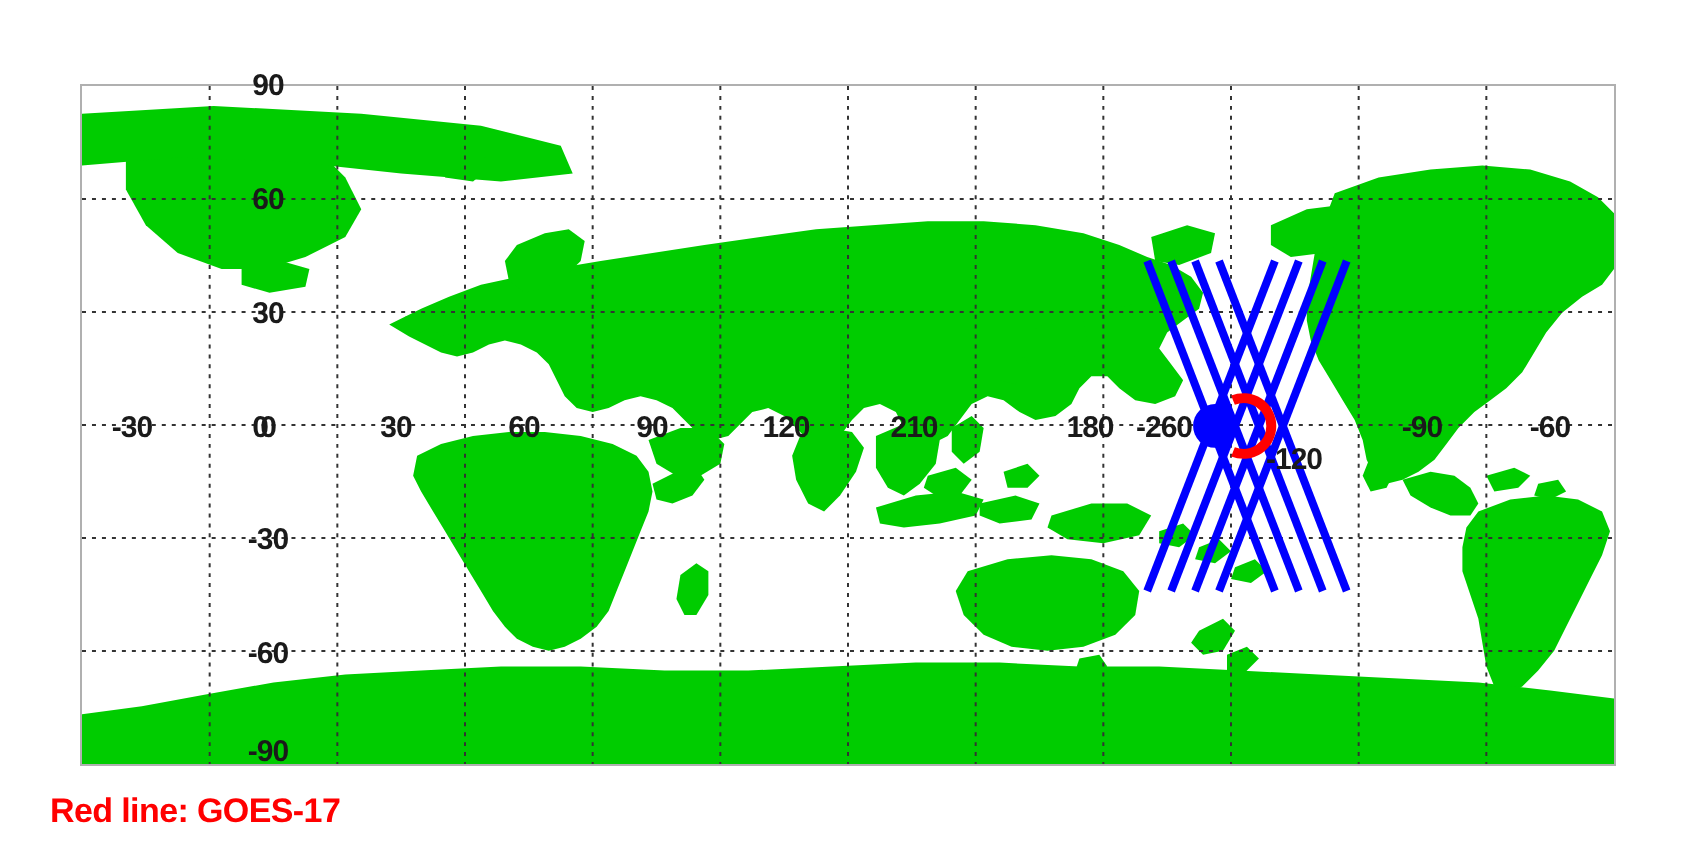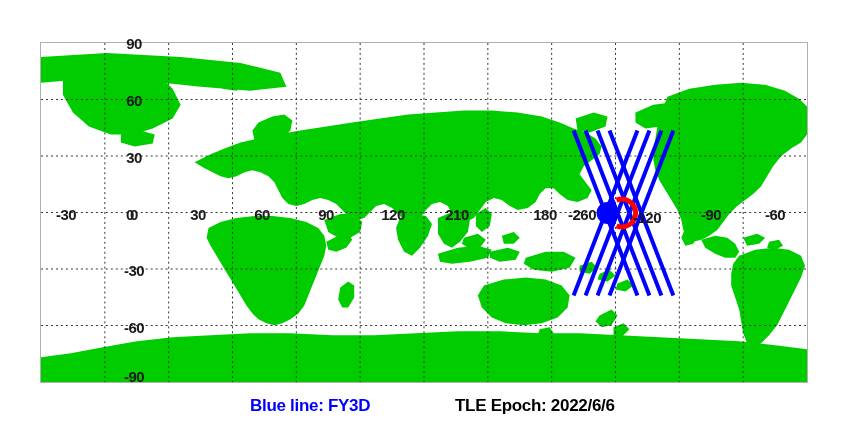--- a/index.html
+++ b/index.html
@@ -252,23 +252,22 @@
 
     <div class="axis-label" style="left:25px; top:170.5px;">-30</div>
     <div class="axis-label" style="left:89px; top:170.5px;">0</div>
     <div class="axis-label" style="left:157px; top:170.5px;">30</div>
     <div class="axis-label" style="left:221px; top:170.5px;">60</div>
     <div class="axis-label" style="left:285px; top:170.5px;">90</div>
     <div class="axis-label" style="left:352px; top:170.5px;">120</div>
     <div class="axis-label" style="left:416px; top:170.5px;">210</div>
     <div class="axis-label" style="left:480px; top:170.5px;margin-left:24px;">180</div>
     <div class="axis-label" style="left:541px; top:170.5px;">-260</div>
-    <div class="axis-label" style="left:606px; top:174px;">-120</div>
+    <div class="axis-label" style="left:606px; top:187px;">-120</div>
     <div class="axis-label" style="left:670px; top:170.5px;">-90</div>
     <div class="axis-label" style="left:734px; top:170.5px;">-60</div>
   </div>
 
   <div id="footer">
-    <div class="legend-item" id="legend-blue">Blue line: FY3D</div>
-    <div class="legend-item" id="legend-epoch">TLE Epoch: 2022/6/6</div>
+    <div class="legend-item" id="legend-red">Red line: GOES-17</div>
   </div>
 
 </div>
 
 </body></html>

